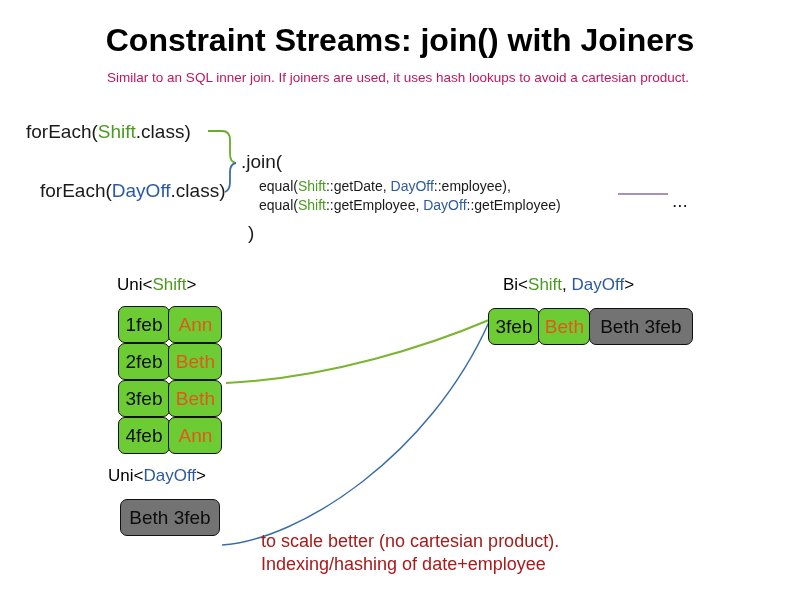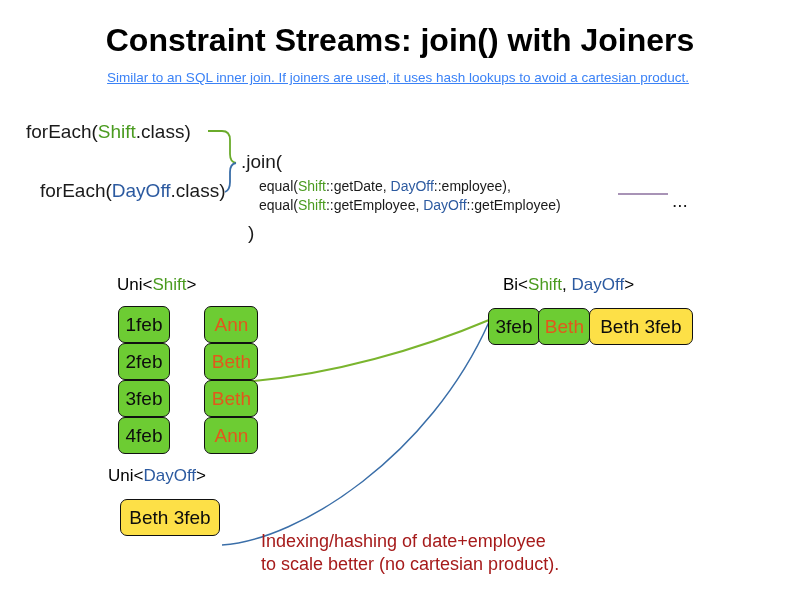--- a/index.html
+++ b/index.html
@@ -30,22 +30,21 @@
     color: #000000;
     white-space: nowrap;
   }
   #slide-subtitle {
     left: 0;
     top: 69px;
     width: 796px;
     text-align: center;
     font-size: 13.5px;
     line-height: 18px;
-    color: #3b82f6;
-    text-decoration: underline;
+    color: #be185d;
   }
 
   
   .code-line {
     font-size: 19px;
     line-height: 24px;
     white-space: nowrap;
     color: #1a1a1a;
     margin-left: 8px;
   }
@@ -105,27 +104,27 @@
     border-radius: 7px;
     display: flex;
     align-items: center;
     justify-content: center;
     font-size: 19px;
     line-height: 1;
     height: 37px;
     margin-right: -1.6px;
   }
   .cell-green { background: #6dcc33; }
-  .cell-blue  { background: #fde047; text-align: right; }
+  .cell-blue  { background: #737373; text-align: right; }
   .text-dark   { color: #0d0d0d; }
   .text-orange { color: #e2581c; }
 
   #uni-shift-table { left: 118px; top: 306px; }
   #uni-shift-table .cell-date { width: 52px; }
-  #uni-shift-table .cell-name { width: 54px; margin-left: 36px; }
+  #uni-shift-table .cell-name { width: 54px; }
 
   #uni-dayoff-table { left: 120px; top: 499px; }
   #uni-dayoff-table .cell-single { width: 100px; }
 
   #bi-table { left: 488px; top: 308px; }
   #bi-table .cell-date { width: 52px; }
   #bi-table .cell-name { width: 52px; }
   #bi-table .cell-pair { width: 104px; }
 
   
@@ -218,15 +217,15 @@
 
 <div class="abs" id="bi-table">
   <div class="fact-row">
     <div class="cell cell-green cell-date text-dark">3feb</div>
     <div class="cell cell-green cell-name text-orange">Beth</div>
     <div class="cell cell-blue cell-pair text-dark">Beth 3feb</div>
   </div>
 </div>
 
 <div class="abs" id="annotation-note">
+  <div>to scale better (no cartesian product).</div>
   <div>Indexing/hashing of date+employee</div>
-  <div>to scale better (no cartesian product).</div>
 </div>
 
 </body></html>

